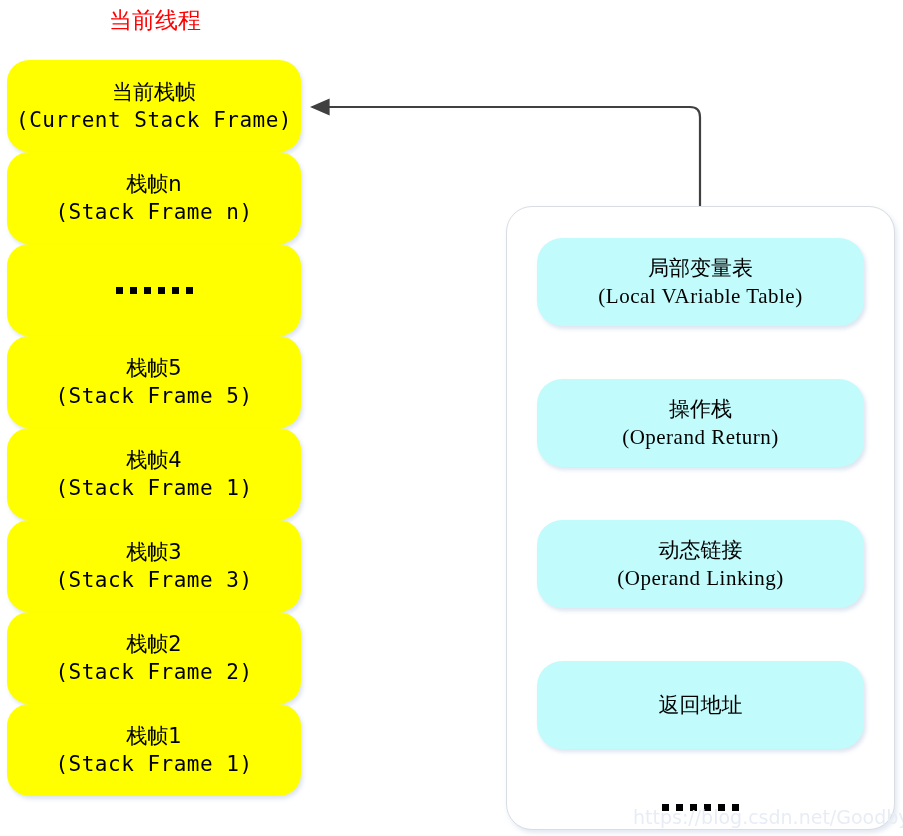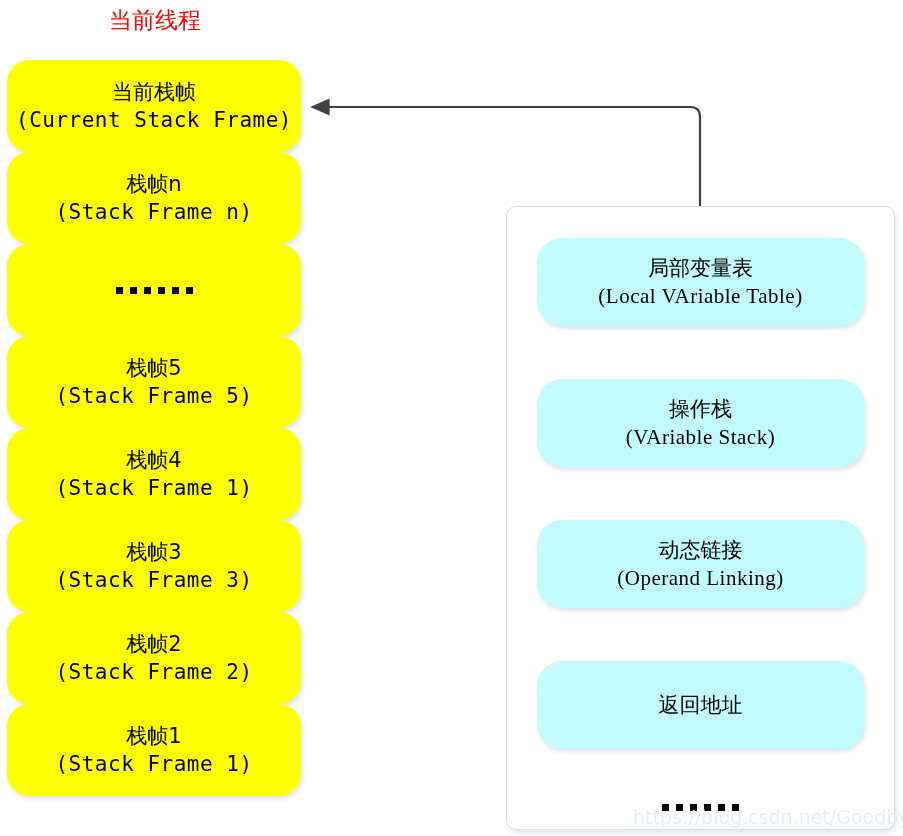--- a/index.html
+++ b/index.html
@@ -100,21 +100,21 @@
   
   .detail-panel {
     position: absolute;
     left: 506px;
     top: 206px;
     width: 389px;
     height: 624px;
     box-sizing: border-box;
     background: #ffffff;
     border: 1px solid #d9dde2;
-    border-radius: 10px;
+    border-radius: 26px;
     box-shadow: 2px 3px 5px rgba(170,190,215,0.35);
   }
   .detail-inner {
     position: relative;
     width: 100%;
     height: 100%;
     padding-top: 31px;
     box-sizing: border-box;
     display: flex;
     flex-direction: column;
@@ -225,21 +225,21 @@
 
   <div class="detail-panel">
     <div class="detail-inner">
 
     <div class="detail-box">
           <div class="detail-cn">局部变量表</div>
           <div class="detail-en">(Local VAriable Table)</div>
         </div>
         <div class="detail-box">
           <div class="detail-cn">操作栈</div>
-          <div class="detail-en">(VAriable Stack)</div>
+          <div class="detail-en">(Operand Return)</div>
         </div>
         <div class="detail-box">
           <div class="detail-cn">动态链接</div>
           <div class="detail-en">(Operand Linking)</div>
         </div>
         <div class="detail-box">
           <div class="detail-cn">返回地址</div>
         </div>
         <div class="dots panel-dots">
           <i></i>

